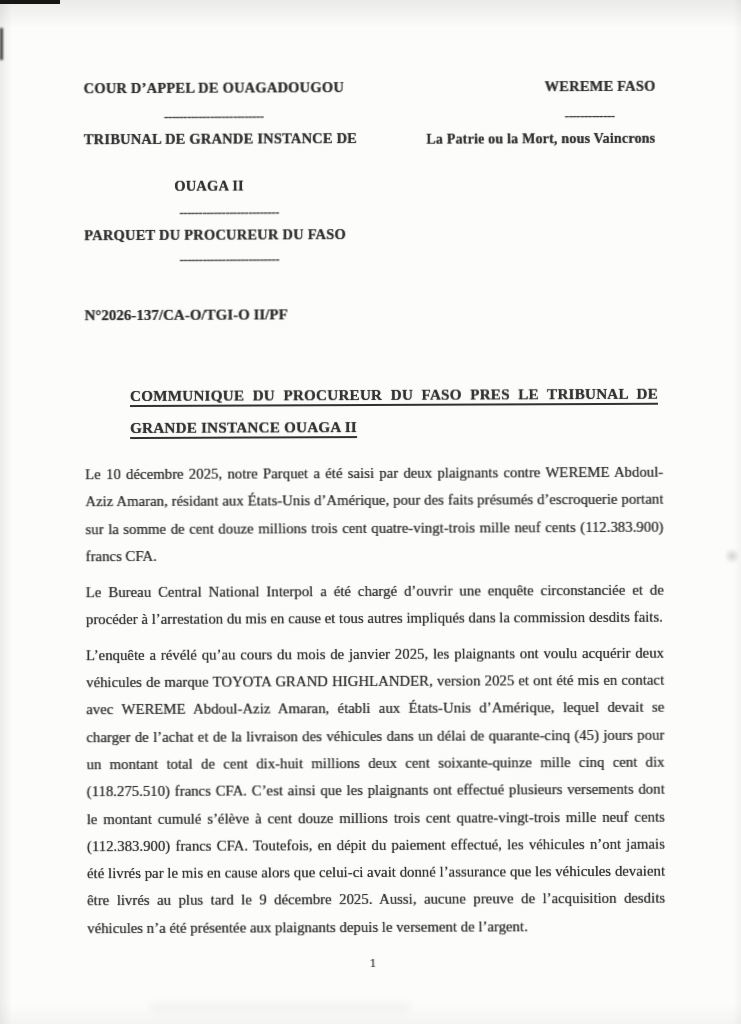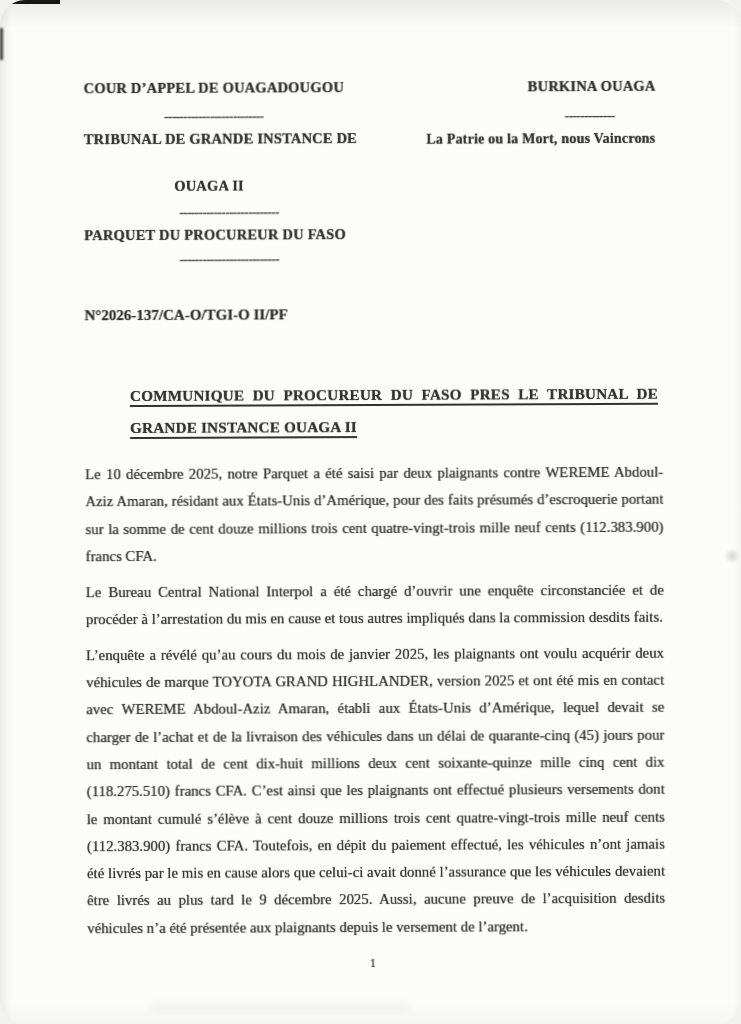--- a/index.html
+++ b/index.html
@@ -7,21 +7,20 @@
     width: 741px; height: 1024px;
     font-family: "Liberation Serif", "DejaVu Serif", serif;
     background: #f2f2f0;
     overflow: hidden;
   }
   .scan-page {
     position: relative;
     width: 741px; height: 1024px;
     background: #fcfcfb;
     overflow: hidden;
-    border-radius: 25px;
   }
   
   .artifact { position: absolute; pointer-events: none; }
   .top-strip   { top: 0; left: 0; width: 60px; height: 4px; background: #151515; }
   .left-sliver { top: 28px; left: 0; width: 3px; height: 32px; background: #3c3c3c; filter: blur(1px); }
   .top-shade   { top: 0; left: 0; right: 0; height: 28px;
                  background: linear-gradient(to bottom, rgba(105,105,105,0.12), rgba(105,105,105,0)); }
   .left-shade  { top: 0; left: 0; width: 12px; height: 100%;
                  background: linear-gradient(to right, rgba(90,90,90,0.10), rgba(90,90,90,0)); }
   .right-shade { top: 0; right: 0; width: 8px; height: 100%;
@@ -103,21 +102,21 @@
       <div class="hdr-left">
         <div class="hdr-line">COUR D’APPEL DE OUAGADOUGOU</div>
         <span class="sep sep1">--------------------------</span>
         <div class="hdr-line tribunal">TRIBUNAL DE GRANDE INSTANCE DE</div>
         <div class="hdr-line city">OUAGA II</div>
         <span class="sep sep2">--------------------------</span>
         <div class="hdr-line parquet">PARQUET DU PROCUREUR DU FASO</div>
         <span class="sep sep3">--------------------------</span>
       </div>
       <div class="hdr-right">
-        <div class="hdr-line country">BURKINA OUAGA</div>
+        <div class="hdr-line country">WEREME FASO</div>
         <span class="sep sepR">-------------</span>
         <div class="hdr-line motto">La Patrie ou la Mort, nous Vaincrons</div>
       </div>
     </div>
 
     <div class="reference">N°2026-137/CA-O/TGI-O II/PF</div>
 
     <div class="doc-title">
       <div class="t1">COMMUNIQUE DU PROCUREUR DU FASO PRES LE TRIBUNAL DE</div>
       <div class="t2">GRANDE INSTANCE OUAGA II</div>

